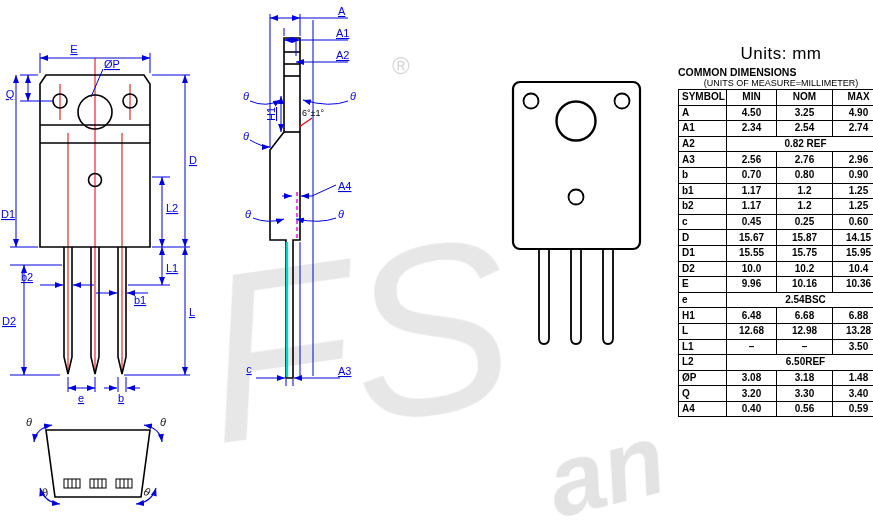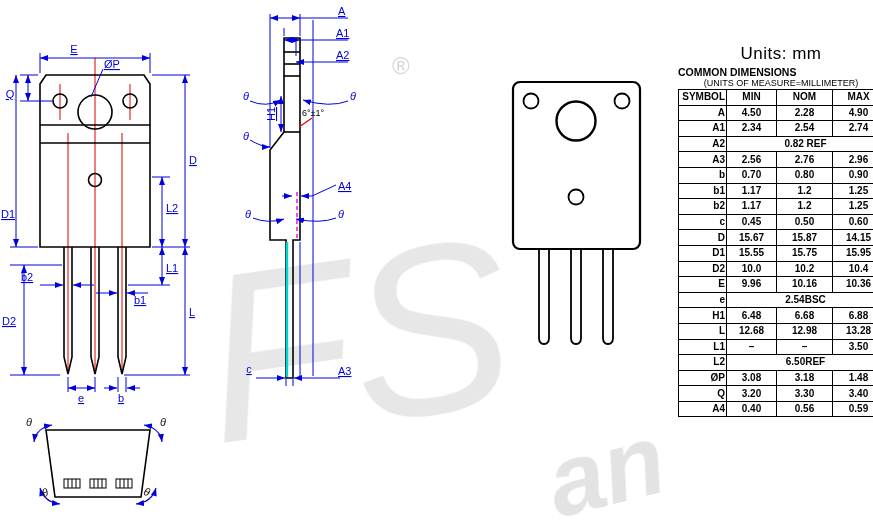--- a/index.html
+++ b/index.html
@@ -10,21 +10,21 @@
   .theta{font-size:11px;font-style:italic;fill:#0000dd}
   .thetaB{font-size:11px;font-style:italic;fill:#151515}
   .ann{font-size:9px;fill:#000}
   .wm{opacity:.85}
   .panel{position:absolute;left:678px;top:44px;width:206px}
   .units-title{text-align:center;font-size:17px;color:#000;margin-bottom:2px;letter-spacing:.5px}
   .sub1{text-align:left;font-weight:bold;font-size:10.5px}
   .sub2{text-align:center;font-weight:normal;font-size:9px;white-space:nowrap;margin-bottom:1px}
   table.dims{border-collapse:collapse;width:100%;table-layout:fixed}
   .dims th,.dims td{border:1px solid #000;font-weight:bold;font-size:10px;height:14.6px;text-align:center;padding:0 1px;line-height:1;overflow:hidden}
-  .dims th.sym,.dims td.sym{text-align:right;padding-left:3px}
+  .dims th.sym,.dims td.sym{text-align:left;padding-left:3px}
 </style>
 </head>
 <body>
 
 <div class="stage">
 
   <svg class="drawing-svg" width="660" height="522" viewBox="0 0 660 522">
     <defs>
       <marker id="mE" markerWidth="9" markerHeight="7" refX="8" refY="3" orient="auto" markerUnits="userSpaceOnUse">
         <path d="M0,0 L8,3 L0,6 Z" fill="#0000dd"></path>
@@ -222,21 +222,21 @@
           <th class="sym">SYMBOL</th>
           <th>MIN</th>
           <th>NOM</th>
           <th>MAX</th>
         </tr>
       </thead>
       <tbody>
         <tr>
             <td class="sym">A</td>
             <td>4.50</td>
-            <td>2.28</td>
+            <td>3.25</td>
             <td>4.90</td>
           </tr>
         <tr>
             <td class="sym">A1</td>
             <td>2.34</td>
             <td>2.54</td>
             <td>2.74</td>
           </tr>
         <tr>
             <td class="sym">A2</td>
@@ -262,21 +262,21 @@
           </tr>
         <tr>
             <td class="sym">b2</td>
             <td>1.17</td>
             <td>1.2</td>
             <td>1.25</td>
           </tr>
         <tr>
             <td class="sym">c</td>
             <td>0.45</td>
-            <td>0.50</td>
+            <td>0.25</td>
             <td>0.60</td>
           </tr>
         <tr>
             <td class="sym">D</td>
             <td>15.67</td>
             <td>15.87</td>
             <td>14.15</td>
           </tr>
         <tr>
             <td class="sym">D1</td>

